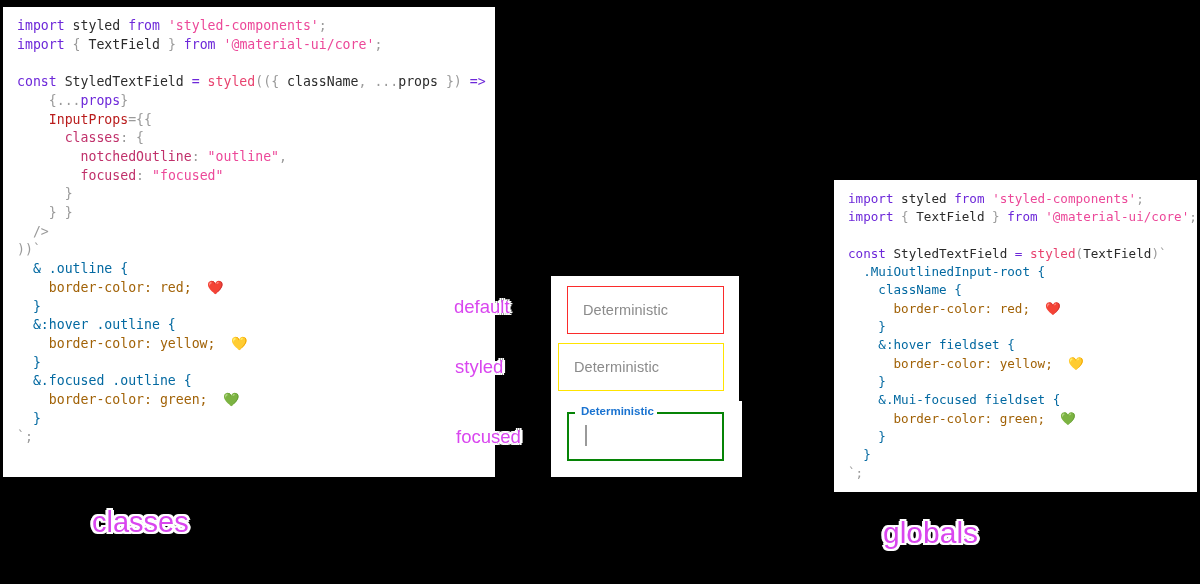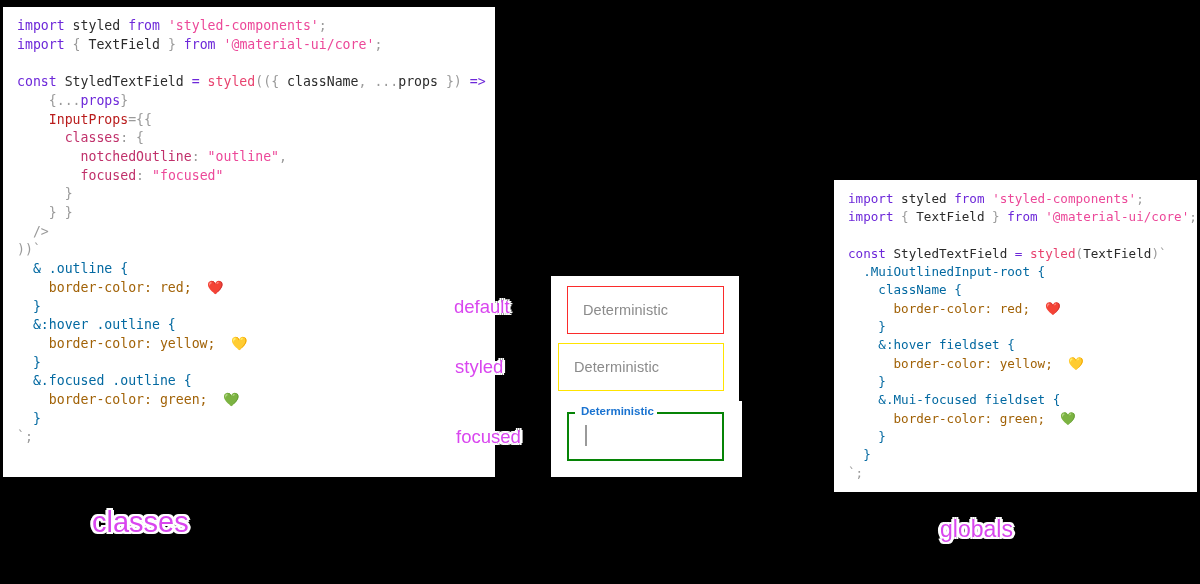--- a/index.html
+++ b/index.html
@@ -164,21 +164,21 @@
       -2px -2px 0 #fff,  2px -2px 0 #fff,
       -2px  2px 0 #fff,  2px  2px 0 #fff,
       -2px  0   0 #fff,  2px  0   0 #fff,
        0   -2px 0 #fff,  0    2px 0 #fff,
       -3px  0   0 #fff,  3px  0   0 #fff;
   }
   #anno-default { left: 454px; top: 296px; font-size: 18.5px; }
   #anno-hover   { left: 455px; top: 356px; font-size: 18.5px; }
   #anno-focused { left: 456px; top: 426px; font-size: 18.5px; }
   #caption-classes { left: 92px;  top: 506px; font-size: 29px; }
-  #caption-globals { left: 940px; top: 516px; font-size: 23px; }
+  #caption-globals { left: 883px; top: 516px; font-size: 30px; }
 </style>
 </head>
 <body>
 
 <div class="code-panel" id="panel-classes">
   <div>
       <div class="code-line"><span class="tk-key">import</span><span class="tk-plain"> </span><span class="tk-plain">styled</span><span class="tk-plain"> </span><span class="tk-key">from</span><span class="tk-plain"> </span><span class="tk-str">'styled-components'</span><span class="tk-punct">;</span></div>
       <div class="code-line"><span class="tk-key">import</span><span class="tk-plain"> </span><span class="tk-punct">{ </span><span class="tk-plain">TextField</span><span class="tk-punct"> }</span><span class="tk-plain"> </span><span class="tk-key">from</span><span class="tk-plain"> </span><span class="tk-str">'@material-ui/core'</span><span class="tk-punct">;</span></div>
       <div class="code-line">&nbsp;</div>
       <div class="code-line"><span class="tk-key">const</span><span class="tk-plain"> </span><span class="tk-plain">StyledTextField</span><span class="tk-plain"> </span><span class="tk-key">=</span><span class="tk-plain"> </span><span class="tk-fn">styled</span><span class="tk-punct">((</span><span class="tk-punct">{ </span><span class="tk-plain">className</span><span class="tk-punct">,</span><span class="tk-plain"> </span><span class="tk-punct">...</span><span class="tk-plain">props</span><span class="tk-punct"> })</span><span class="tk-plain"> </span><span class="tk-key">=&gt;</span><span class="tk-plain"> </span><span class="tk-punct">(</span></div>

